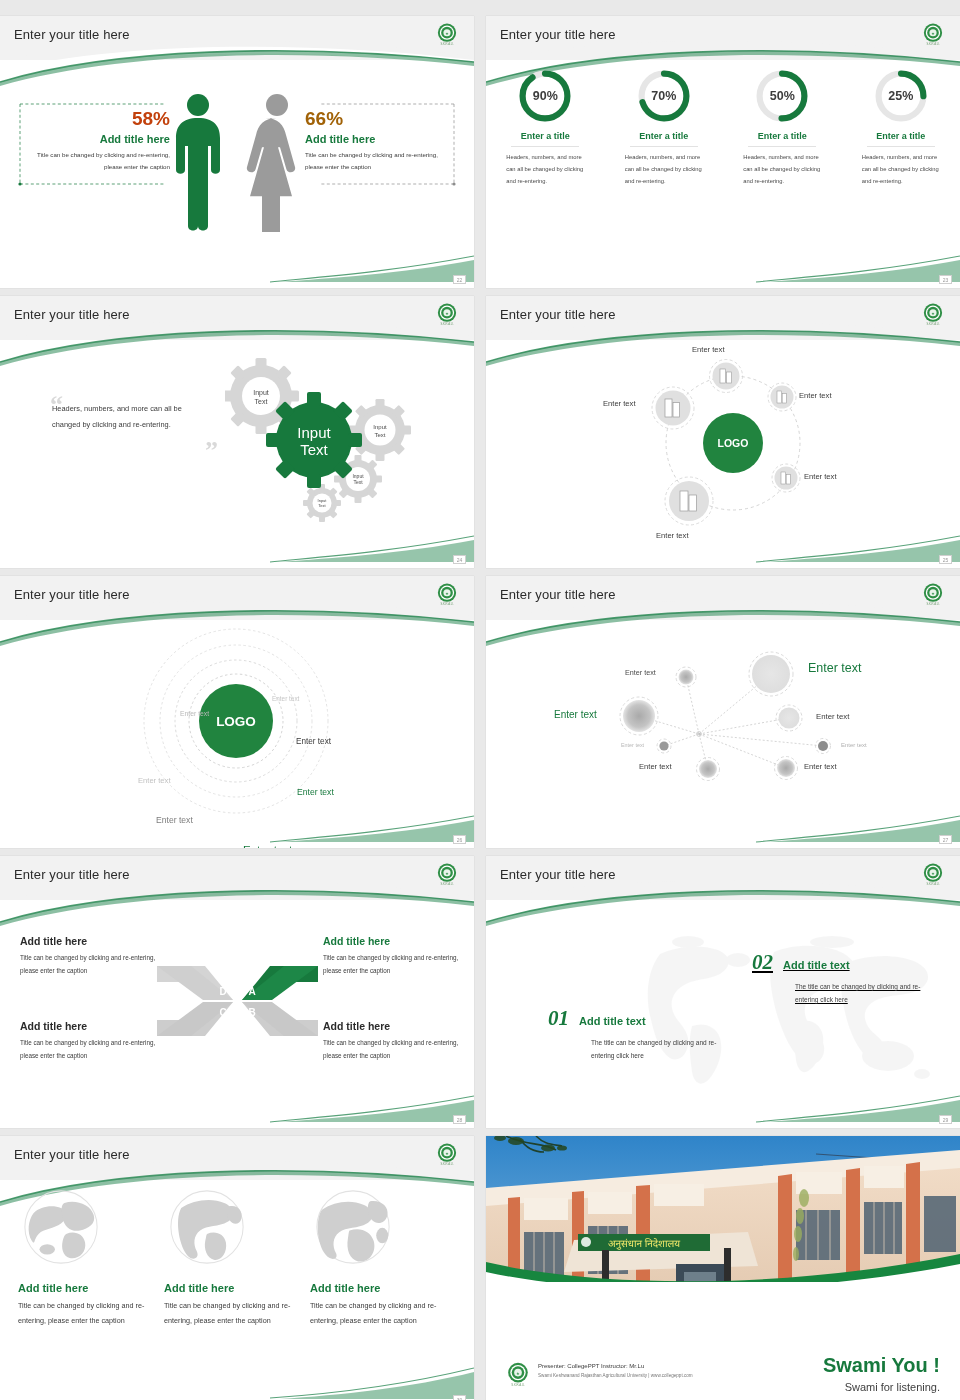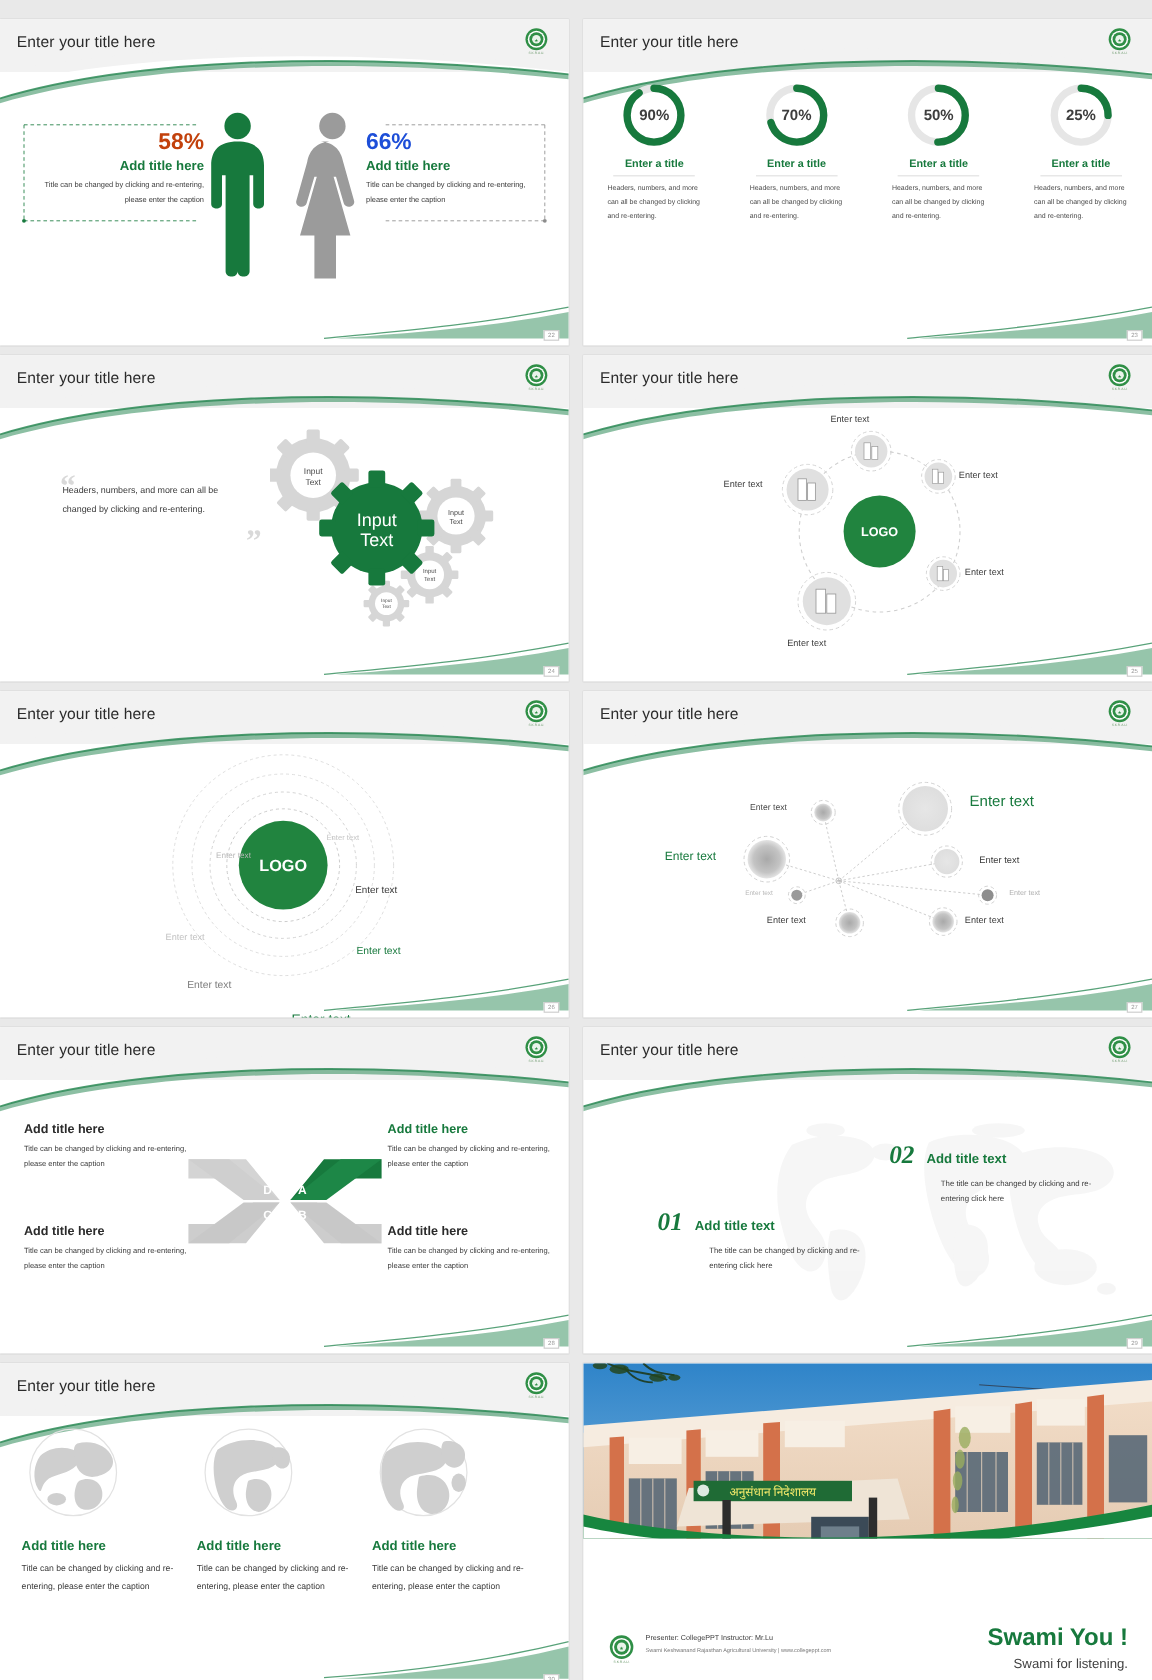--- a/index.html
+++ b/index.html
@@ -40,21 +40,21 @@
   }
   .pageno {
     position:absolute; right:8px; bottom:4px;
     width:13px; height:9px; border:1px solid #cfcfcf;
     background:#fff; font-size:5px; color:#9a9a9a;
     text-align:center; line-height:9px; z-index:7;
   }
   svg.deco { position:absolute; left:0; top:0; width:474px; height:272px; pointer-events:none; }
 
   .g  { color:#c2410c; }
-  .gr { color:#1d4ed8; }
+  .gr { color:#a16207; }
 
   
   .s1-wrap { position:absolute; left:0; top:56px; width:474px; height:160px; }
   .s1-col { position:absolute; width:150px; }
   .s1-pct { font-size:19px; font-weight:bold; text-align:right; }
   .s1-ttl { font-size:11px; font-weight:bold; color:#17793D; text-align:right; margin-top:3px;}
   .s1-cap { font-size:6.2px; color:#3b3b3b; line-height:1.9; text-align:right; margin-top:4px;}
   .s1-col.right .s1-pct,.s1-col.right .s1-ttl,.s1-col.right .s1-cap{ text-align:left; }
 
   
@@ -661,21 +661,21 @@
     </g>
   </svg>
 
   <div style="position:absolute; left:62px; top:106px;margin-top:44px;">
     <div style="display:flex; align-items:baseline; gap:10px;">
       <span class="num">01</span>
       <span class="numttl">Add title text</span>
     </div>
     <div class="numcap" style="margin-left:43px; width:138px;">The title can be changed by clicking and re-entering click here</div>
   </div>
-  <div style="position:absolute; left:255px; top:94px;">
+  <div style="position:absolute; left:266px; top:94px;text-decoration:underline;">
     <div style="display:flex; align-items:baseline; gap:10px;">
       <span class="num">02</span>
       <span class="numttl">Add title text</span>
     </div>
     <div class="numcap" style="margin-left:43px; width:138px;">The title can be changed by clicking and re-entering click here</div>
   </div>
   <div class="pageno">29</div>
 </div>
 
 <div class="slide">

